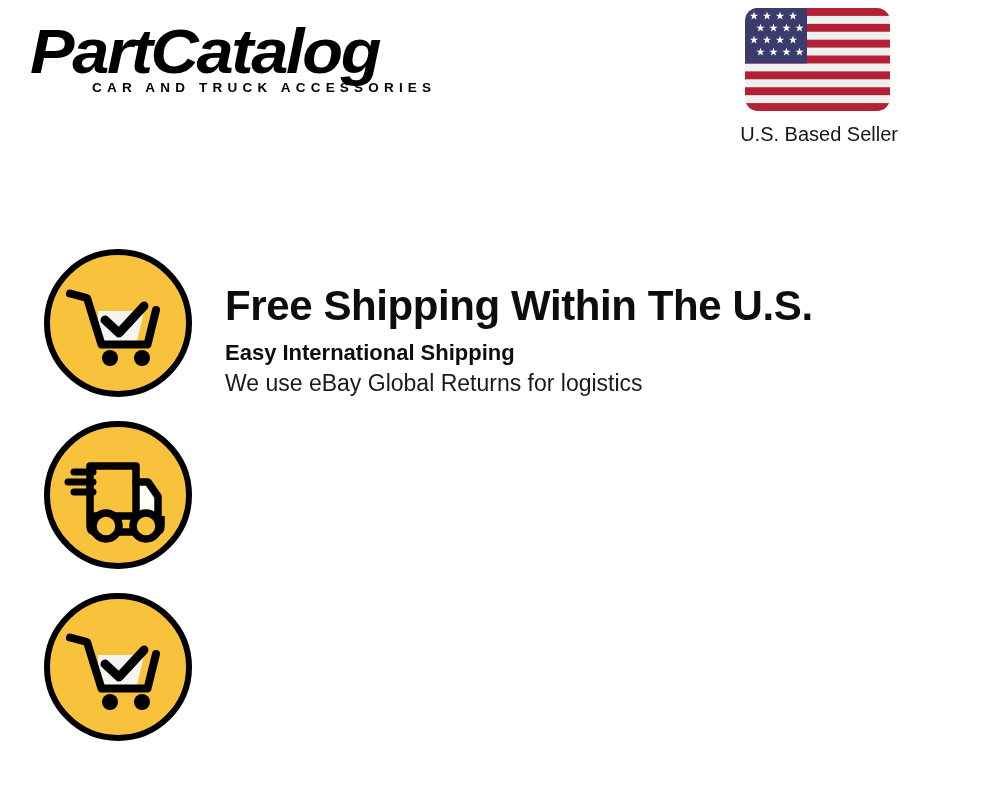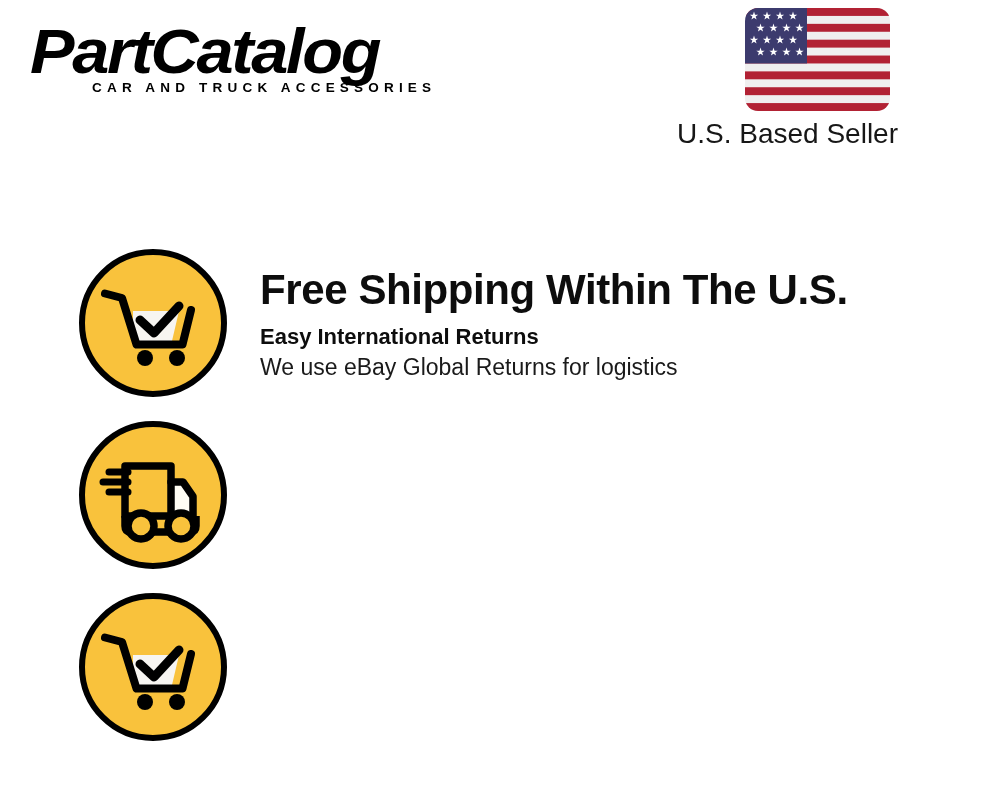--- a/index.html
+++ b/index.html
@@ -61,43 +61,42 @@
   }
   #us-flag {
     display: block;
     margin-left: auto;
     margin-right: 10px;
     width: 145px;
     height: 103px;
   }
   #us-seller-label {
     font-family: "Liberation Sans", sans-serif;
-    font-size: 28px;
+    font-size: 20px;
     font-weight: 400;
     color: #171717;
     line-height: 34px;
     margin-top: 6px;
     margin-right: 2px;
     white-space: nowrap;
   }
 
   
   #features {
     position: absolute;
     top: 232px;
     left: 0;
     width: 1000px;
   }
   .feature-row {
     position: absolute;
     left: 0;
     width: 792px;
     display: flex;
-    align-items: center;
-    padding-left: 35px;
+    align-items: flex-end;
   }
   .feature-icon-wrap {
     width: 150px;
     height: 150px;
     flex: 0 0 150px;
     margin-left: 43px;
   }
   .feature-icon-wrap svg {
     display: block;
     width: 150px;
@@ -239,21 +238,21 @@
         <path d="M27 45.5 L44 50 L58.5 96.5 L104.5 96.5 L113 62" fill="none" stroke="#000000" stroke-width="8" stroke-linecap="round" stroke-linejoin="round"></path>
         <path d="M50 63 L106 63" fill="none" stroke="#000000" stroke-width="0"></path>
         <path d="M62 72 L76 85 L101 58" fill="none" stroke="#000000" stroke-width="9" stroke-linecap="round" stroke-linejoin="round"></path>
         <circle cx="67" cy="110" r="8" fill="#000000"></circle>
         <circle cx="99" cy="110" r="8" fill="#000000"></circle>
       </svg>
     </div>
     <div class="feature-text">
       <div class="feature-title">Free Shipping Within The U.S.</div>
       <div class="gap-sm"></div>
-      <div class="feature-sub-bold">Easy International Returns</div>
+      <div class="feature-sub-bold">Easy International Shipping</div>
       <div class="feature-sub">We use eBay Global Returns for logistics</div>
     </div>
   </div>
 
   <div class="feature-row" id="feature-row-1">
     <div class="feature-icon-wrap">
       <svg viewBox="0 0 150 150">
         <circle cx="75" cy="75" r="71" fill="#F9C23C" stroke="#000000" stroke-width="6"></circle>
         <path d="M92 62 L104 62 L114 76 L114 96 L92 96 Z" fill="#FFFDF4"></path>
         <path d="M47 46 L93 46 L93 96 L47 96 Z" fill="none" stroke="#000000" stroke-width="7.5" stroke-linejoin="round"></path>

